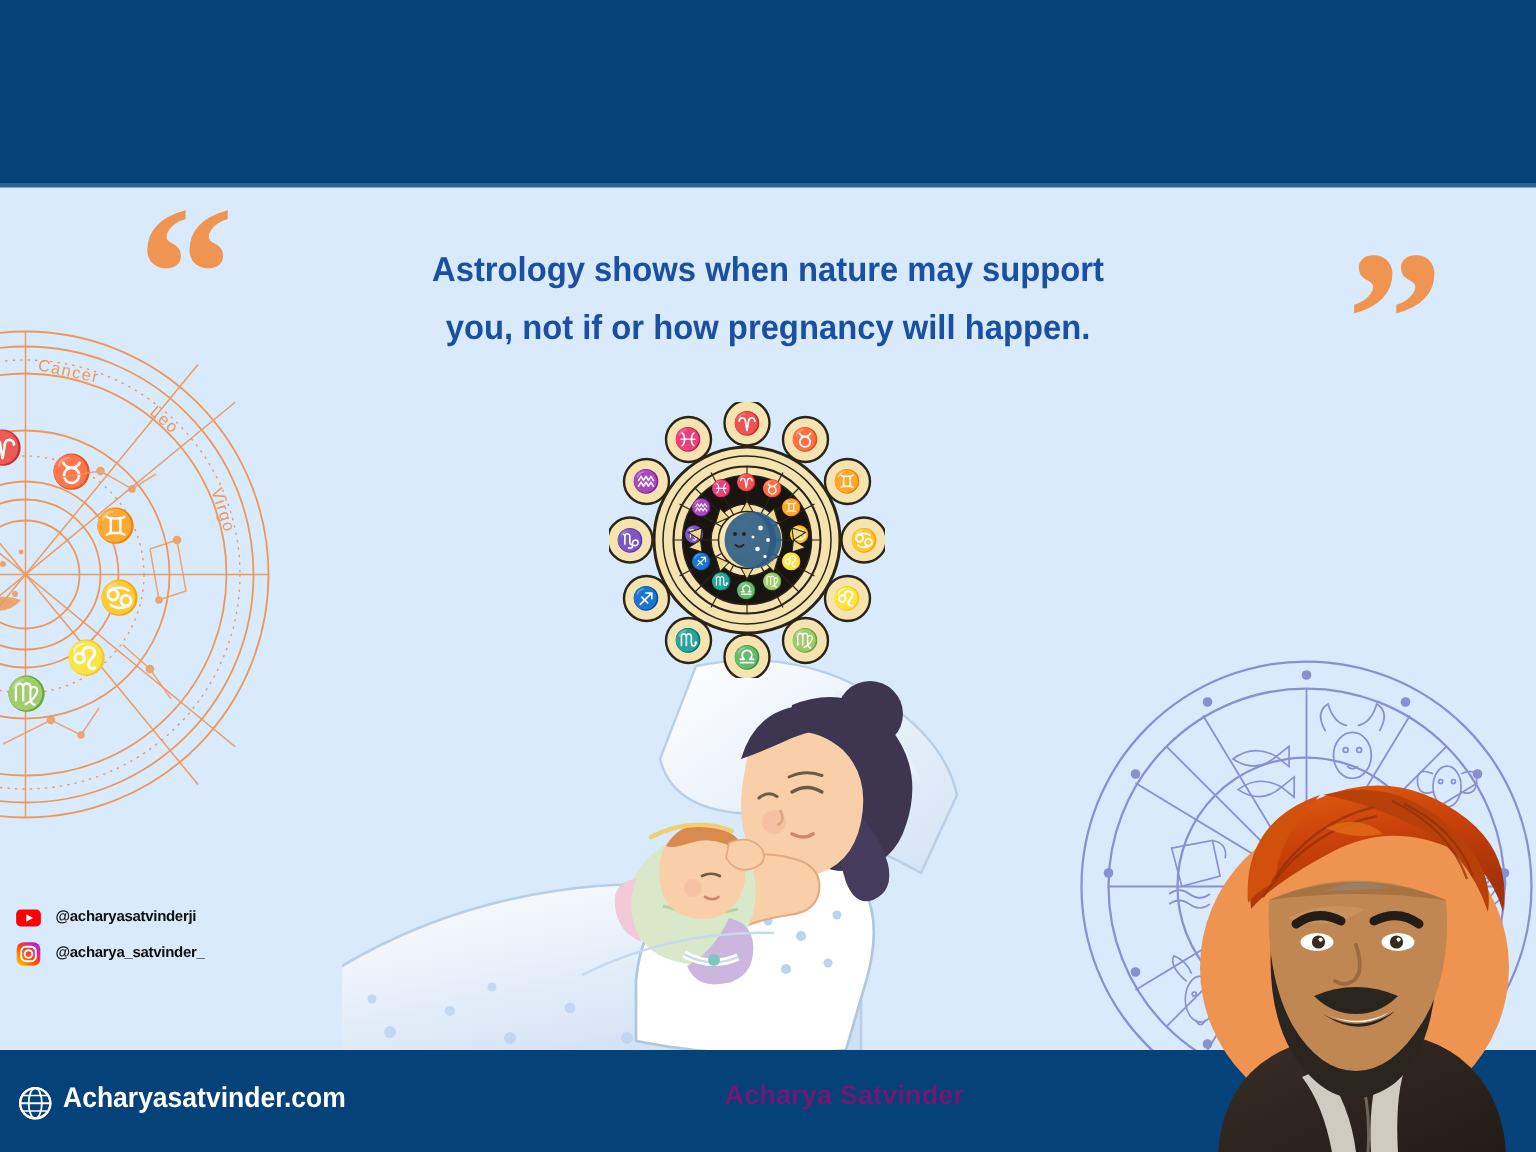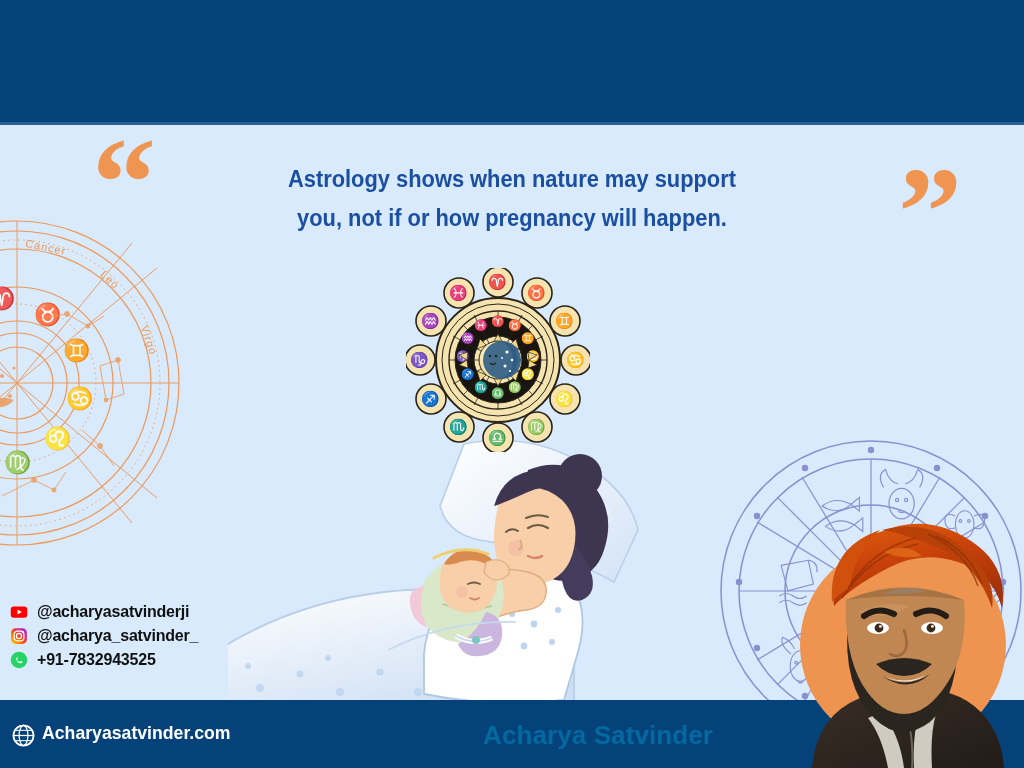--- a/index.html
+++ b/index.html
@@ -125,21 +125,21 @@
     margin-bottom: 1px;
   }
   .social-ico {
     width: 18px; height: 18px;
     margin-right: 9px;
     flex: 0 0 18px;
     display: block;
   }
   .social-label {
     color: #101010;
-    font-size: 16px;
+    font-size: 10px;
     font-weight: 600;
     letter-spacing: -0.2px;
     white-space: nowrap;
   }
 
   
   .footer-bar {
     position: absolute;
     left: 0; top: 700px;
     width: 1024px;
@@ -160,22 +160,22 @@
   }
   .globe-icon {
     position: absolute;
     left: 12px; top: 724px;
     width: 23px; height: 23px;
     z-index: 47;
   }
   .footer-name {
     position: absolute;
     left: 483px; top: 720px;
-    color: #0369a1;
-    font-size: 26px;
+    color: #701a75;
+    font-size: 18px;
     font-weight: 700;
     letter-spacing: 0.1px;
     white-space: nowrap;
     z-index: 47;
   }
 
   
   .person-wrap {
     position: absolute;
     left: 786px; top: 516px;
@@ -603,27 +603,20 @@
         </defs>
         <rect x="1.5" y="1.5" width="21" height="21" rx="6" fill="url(#igg)"></rect>
         <rect x="5.5" y="5.5" width="13" height="13" rx="4.2" fill="none" stroke="#ffffff" stroke-width="1.7"></rect>
         <circle cx="12" cy="12" r="3.4" fill="none" stroke="#ffffff" stroke-width="1.7"></circle>
         <circle cx="17.2" cy="6.9" r="1.2" fill="#ffffff"></circle>
       </svg>
       <span class="social-label">@acharya_satvinder_</span>
     </div>
 
 
-    <div class="social-row">
-      <svg class="social-ico" viewBox="0 0 24 24">
-        <circle cx="12" cy="12" r="11" fill="#25d366"></circle>
-        <path d="M8.6 7.6c.3-.1.7 0 .9.4l.8 1.6c.1.3.1.5-.1.8l-.5.6c-.2.2-.2.4-.1.6.6 1.2 1.6 2.1 2.8 2.6.3.1.5.1.7-.1l.6-.6c.2-.2.5-.3.8-.2l1.6.7c.4.2.5.6.4.9-.3.9-1.3 1.5-2.3 1.4-3-.3-5.6-2.8-5.9-5.8-.1-1 .5-2 1.3-2.3z" fill="#ffffff"></path>
-      </svg>
-      <span class="social-label">+91-7832943525</span>
-    </div>
 
   </div>
 
   <div class="footer-bar"></div>
   <svg class="globe-icon" viewBox="0 0 24 24">
     <circle cx="12" cy="12" r="10.5" fill="#044279" stroke="#ffffff" stroke-width="1.6"></circle>
     <ellipse cx="12" cy="12" rx="10.5" ry="10.5" fill="none" stroke="#ffffff" stroke-width="1.4"></ellipse>
     <ellipse cx="12" cy="12" rx="4.6" ry="10.5" fill="none" stroke="#ffffff" stroke-width="1.3"></ellipse>
     <line x1="1.5" y1="12" x2="22.5" y2="12" stroke="#ffffff" stroke-width="1.3"></line>
     <line x1="3.4" y1="6.6" x2="20.6" y2="6.6" stroke="#ffffff" stroke-width="1.1"></line>

